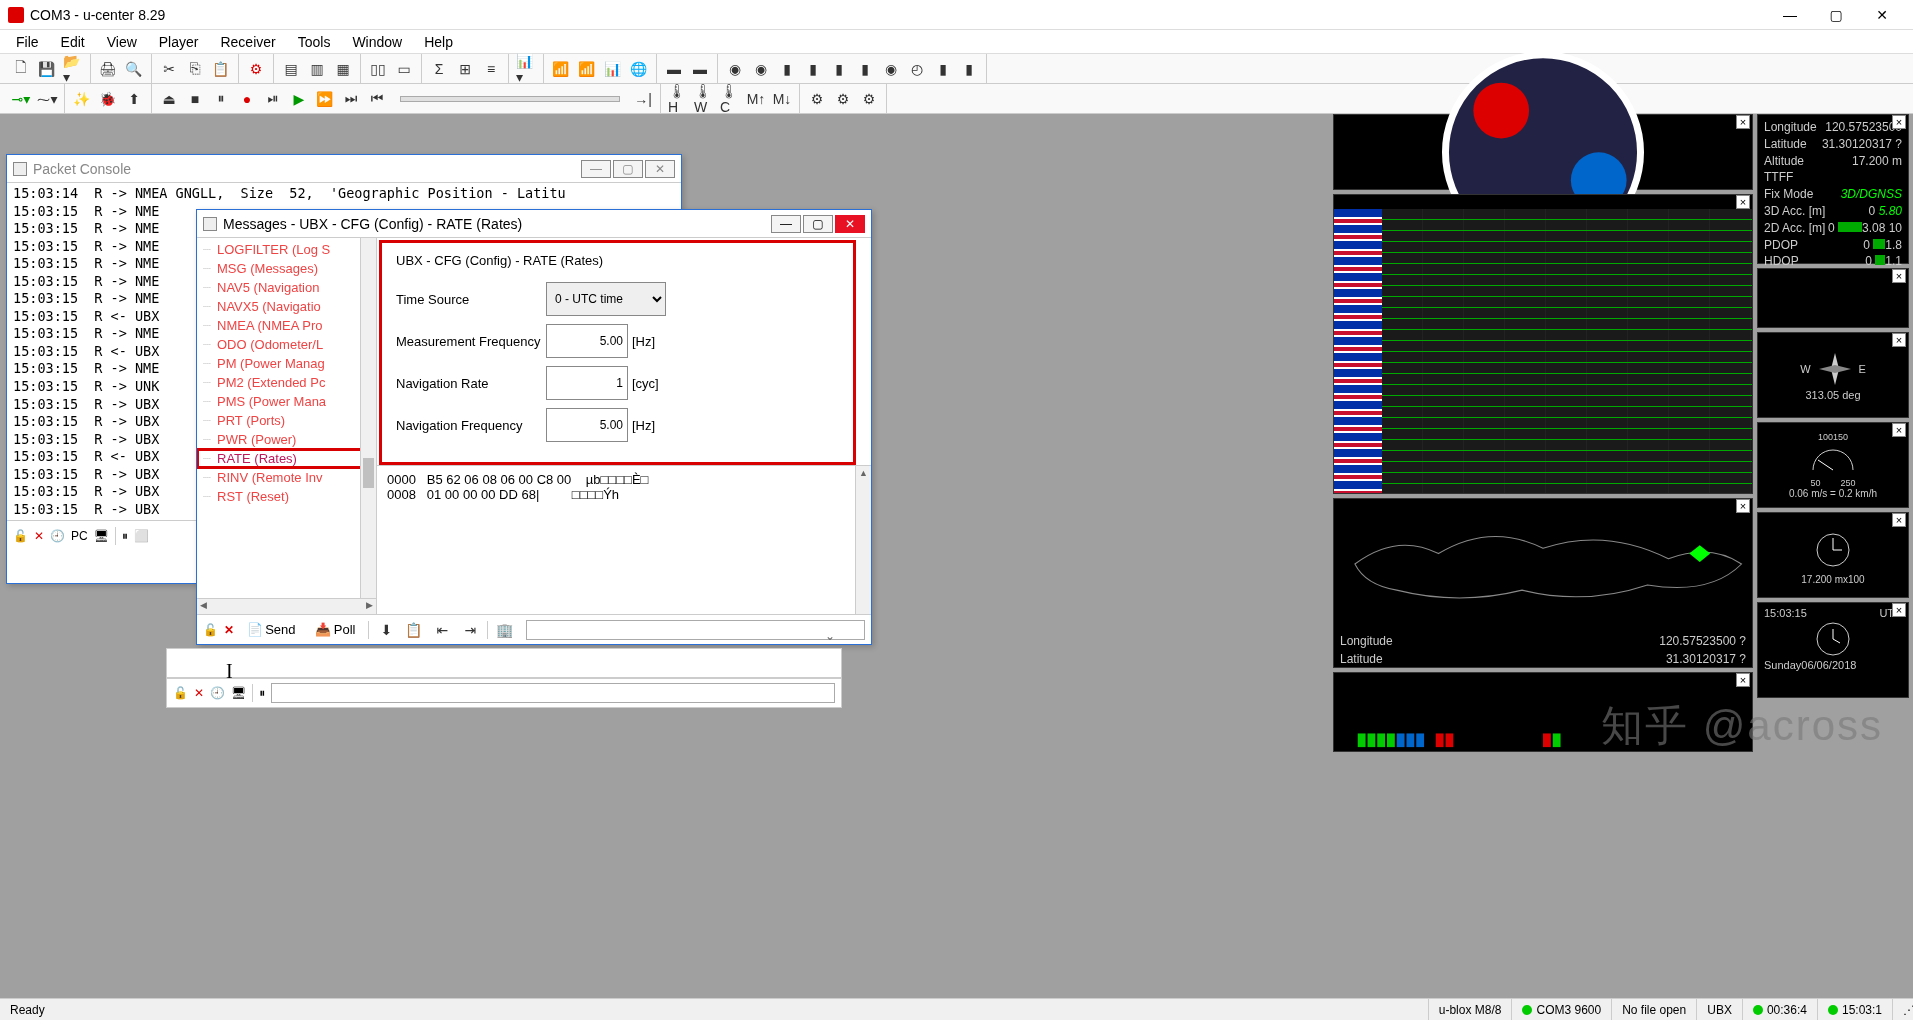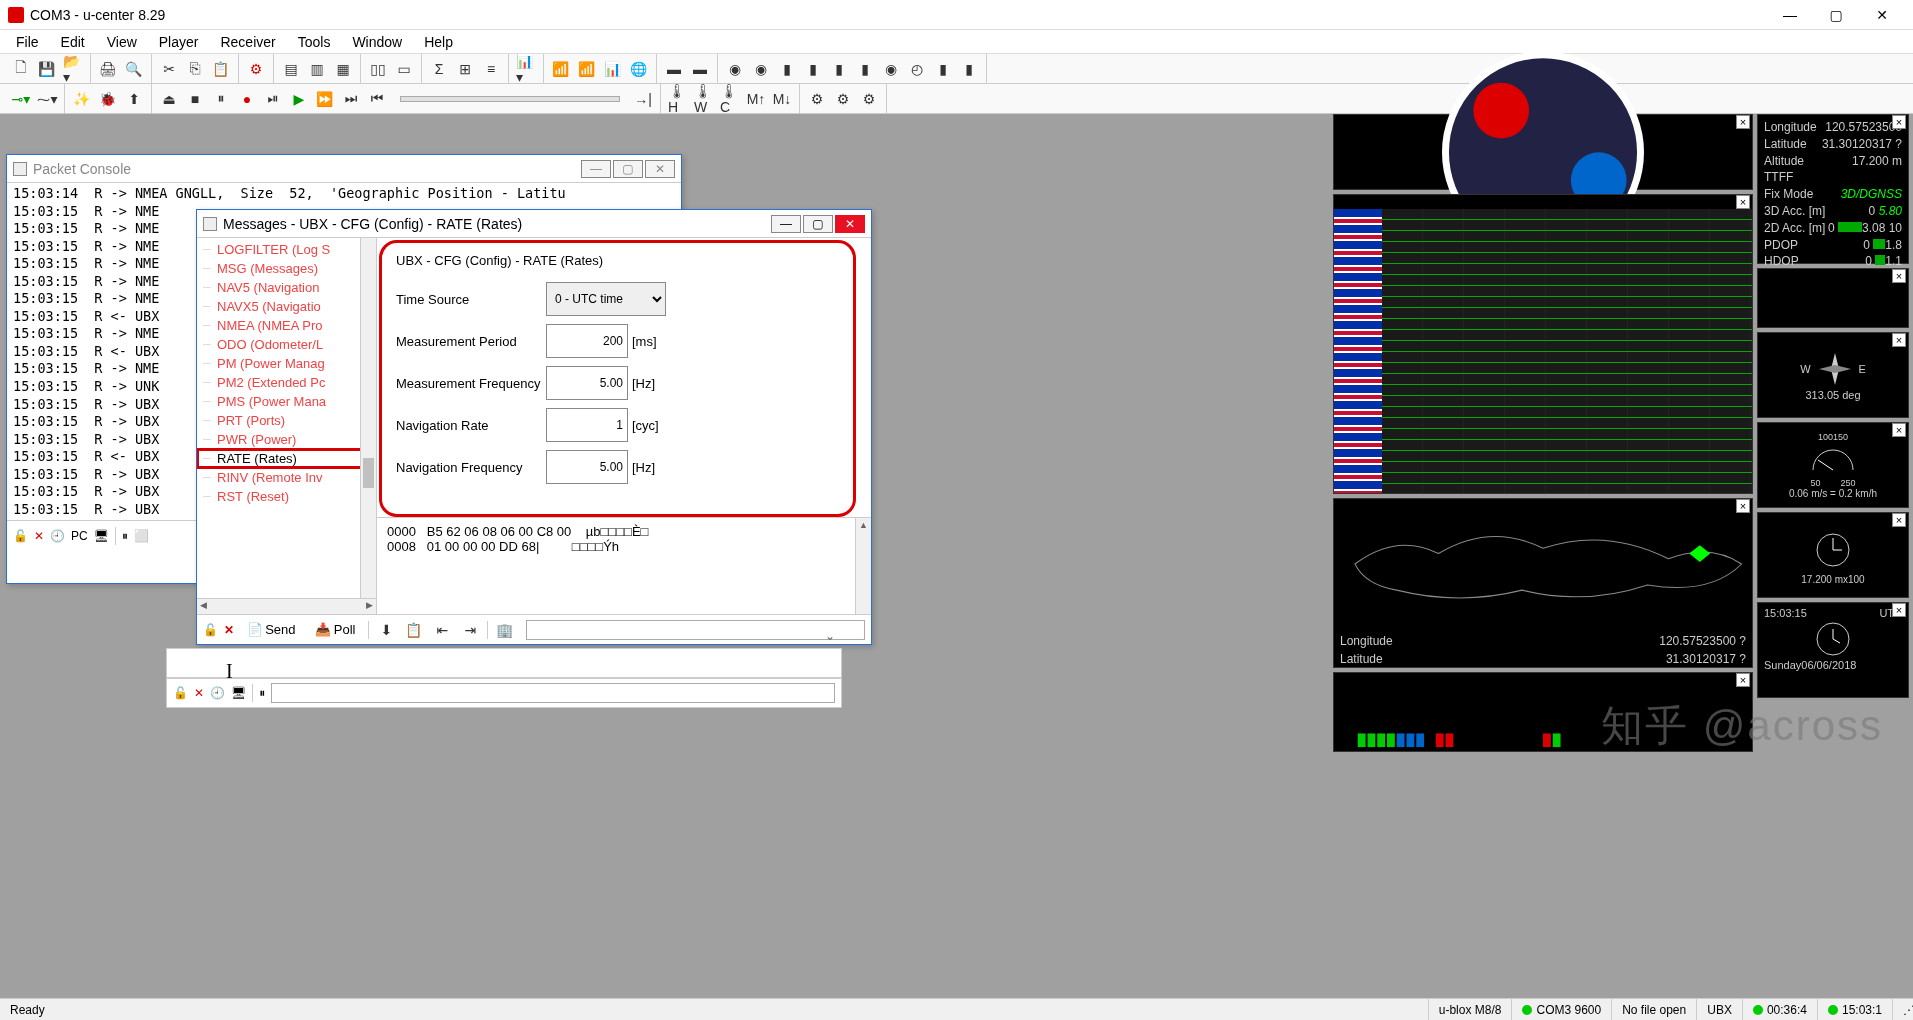--- a/index.html
+++ b/index.html
@@ -279,43 +279,38 @@
           <div class="item">MSG (Messages)</div>
           <div class="item">NAV5 (Navigation</div>
           <div class="item">NAVX5 (Navigatio</div>
           <div class="item">NMEA (NMEA Pro</div>
           <div class="item">ODO (Odometer/L</div>
           <div class="item">PM (Power Manag</div>
           <div class="item">PM2 (Extended Pc</div>
           <div class="item">PMS (Power Mana</div>
           <div class="item">PRT (Ports)</div>
           <div class="item">PWR (Power)</div>
-          <div class="item" style="outline: rgb(216, 0, 0) solid 3px; outline-offset: -2px; color: #000000;">RATE (Rates)</div>
+          <div class="item" style="outline: rgb(216, 0, 0) solid 3px; outline-offset: -2px; color: #be185d;">RATE (Rates)</div>
           <div class="item">RINV (Remote Inv</div>
           <div class="item">RST (Reset)</div>
           <div class="tree-vscroll">
             <div class="thumb"></div>
           </div>
         <div class="tree-scroll">
             <span>◀</span>
             <span style="margin-left:auto">▶</span>
           </div>
       </div>
       <div class="msg-right">
-        <div class="red-box" style="margin:2px 15px 0 2px;padding-bottom:12px;border-radius:18px;">
+        <div class="red-box" style="margin:2px 15px 0 2px;padding-bottom:2px;">
         <div class="msg-form">
           <div class="msg-form-title">UBX - CFG (Config) - RATE (Rates)</div>
           <div class="form-row">
             <label>Time Source</label>
             <select><option>0 - UTC time</option></select>
-          </div>
-          <div class="form-row">
-            <label>Measurement Period</label>
-            <input value="200" style="">
-            <span class="unit">[ms]</span>
           </div>
           <div class="form-row">
             <label>Measurement Frequency</label>
             <input value="5.00" style="">
             <span class="unit">[Hz]</span>
           </div>
           <div class="form-row">
             <label>Navigation Rate</label>
             <input value="1" style="">
             <span class="unit">[cyc]</span>

